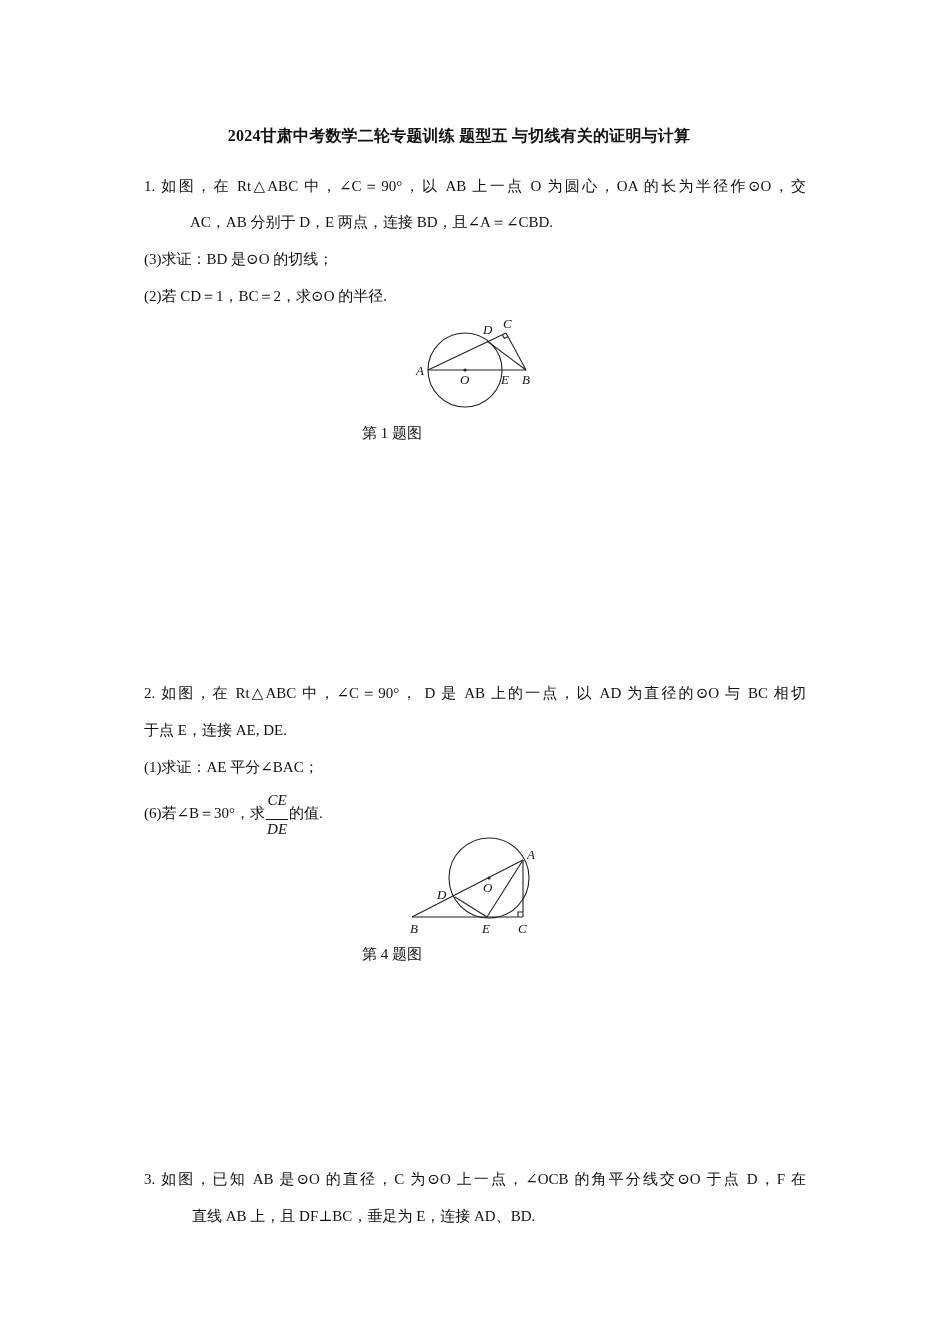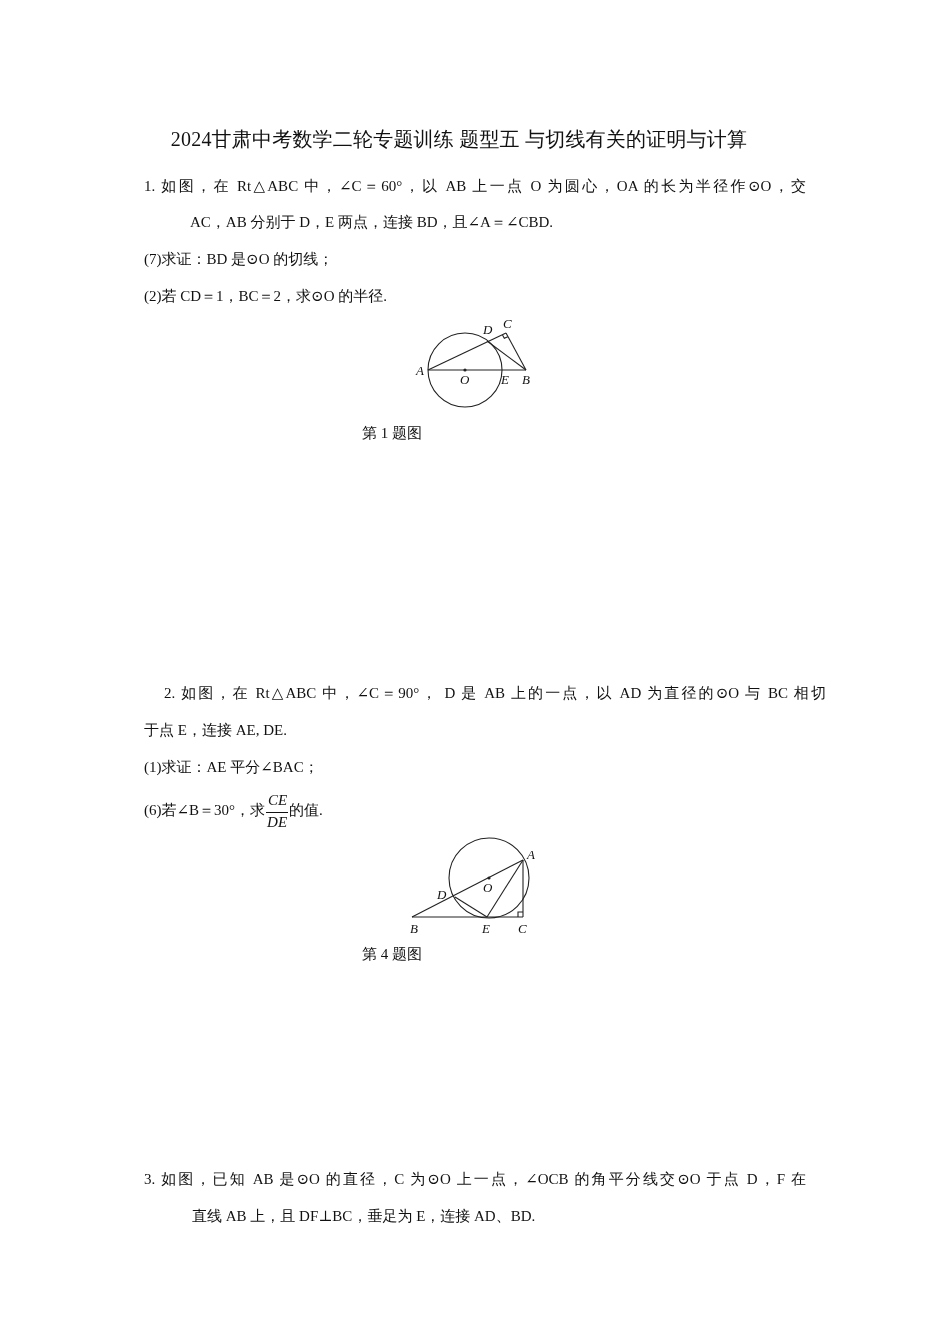--- a/index.html
+++ b/index.html
@@ -1,41 +1,41 @@
 <!DOCTYPE html>
 <html><head>
   <meta charset="utf-8">
   <style>
     html, body { margin: 0; padding: 0; background: #ffffff; }
     body { width: 950px; height: 1344px; position: relative; overflow: hidden;
            font-family: "Liberation Serif", "DejaVu Serif", serif; color: #111; }
     .title { position: absolute; top: 126px; left: 0; width: 918px; text-align: center;
-             font-size: 20px; font-weight: normal; letter-spacing: 0.2px; }
+             font-size: 16px; font-weight: bold; letter-spacing: 0.2px; }
     .line { position: absolute; left: 144px; font-size: 15px; white-space: nowrap; }
     .justify { width: 662px; text-align: justify; text-align-last: justify; }
     .caption { position: absolute; left: 0; width: 784px; text-align: center; font-size: 15px; }
     .fig { position: absolute; }
     .frac { display: inline-block; vertical-align: middle; text-align: center; font-style: italic; line-height: 1; margin: 0 1px; }
     .frac span { display: block; padding: 0 1px; }
-    .frac .num { border-bottom: 1px solid #111; padding-bottom: 4px; text-align: right; }
+    .frac .num { border-bottom: 1px solid #111; padding-bottom: 11px; }
     .frac .den { padding-top: 2px; font-family: Liberation Serif, serif; }
     svg text { font-family: "Liberation Serif", serif; font-style: italic; font-size: 13px; fill: #111; }
   </style>
 </head>
 <body>
 
 <div class="title">2024甘肃中考数学二轮专题训练 题型五 与切线有关的证明与计算</div>
 
 <div>
   <div class="line justify" style="top:177px;">
     <span>1.</span>
-    <span>如图，在 Rt△ABC 中，∠C＝60°，以 AB 上一点 O 为圆心，OA 的长为半径作⊙O，交</span>
+    <span>如图，在 Rt△ABC 中，∠C＝90°，以 AB 上一点 O 为圆心，OA 的长为半径作⊙O，交</span>
   </div>
   <div class="line" style="top:213px;margin-left:46px;">AC，AB 分别于 D，E 两点，连接 BD，且∠A＝∠CBD.</div>
-  <div class="line" style="top:250px;">(7)求证：BD 是⊙O 的切线；</div>
+  <div class="line" style="top:250px;">(3)求证：BD 是⊙O 的切线；</div>
   <div class="line" style="top:287px;">(2)若 CD＝1，BC＝2，求⊙O 的半径.</div>
 
   <svg class="fig" style="left:410px; top:312px;" width="140" height="100" viewBox="410 312 140 100">
     <g fill="none" stroke="#222" stroke-width="1.1">
       <circle cx="465" cy="370" r="37"></circle>
       <line x1="428" y1="370" x2="526" y2="370"></line>
       <line x1="428" y1="370" x2="506" y2="333"></line>
       <line x1="506" y1="333" x2="526" y2="370"></line>
       <line x1="487" y1="341" x2="526" y2="370"></line>
       <polyline points="502.5,335 504.3,338.3 507.8,336.7"></polyline>
@@ -45,21 +45,21 @@
     <text x="460" y="384">O</text>
     <text x="501" y="384">E</text>
     <text x="522" y="384">B</text>
     <text x="483" y="334">D</text>
     <text x="503" y="328">C</text>
   </svg>
   <div class="caption" style="top:424px;">第 1 题图</div>
 </div>
 
 <div>
-  <div class="line justify" style="top:684px;margin-left:20px;">
+  <div class="line justify" style="top:684px;">
     <span>2.</span>
     <span>如图，在 Rt△ABC 中，∠C＝90°， D 是 AB 上的一点，以 AD 为直径的⊙O 与 BC 相切</span>
   </div>
   <div class="line" style="top:721px;">于点 E，连接 AE, DE.</div>
   <div class="line" style="top:758px;">(1)求证：AE 平分∠BAC；</div>
   <div class="line" style="top:793px;">
     <span>(6)若∠B＝30°，求</span><span class="frac"><span class="num">CE</span><span class="den">DE</span></span><span>的值.</span>
   </div>
 
   <svg class="fig" style="left:405px; top:832px;" width="150" height="108" viewBox="405 832 150 108">

